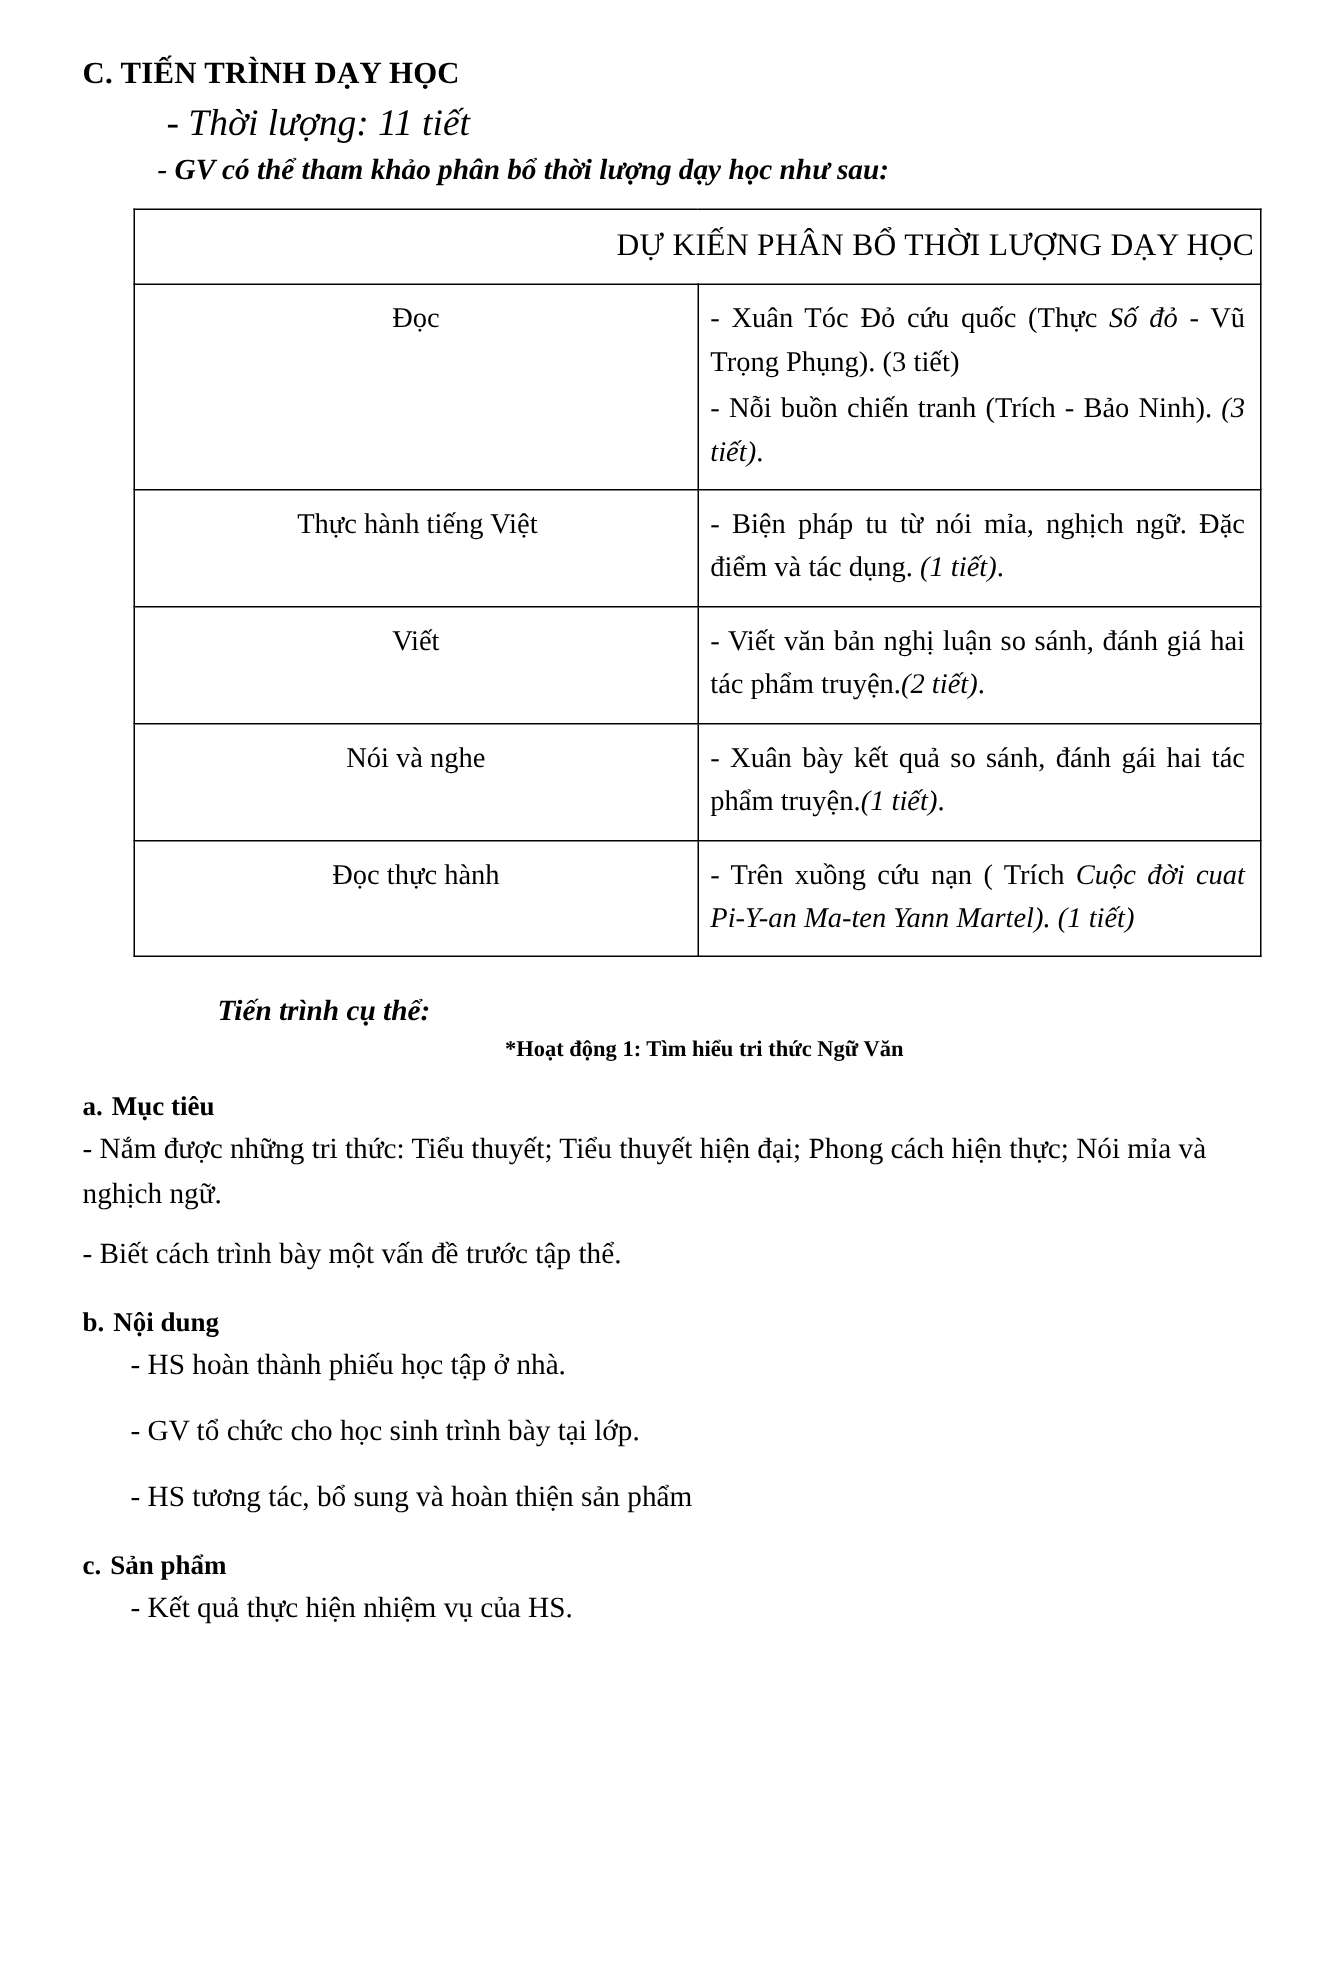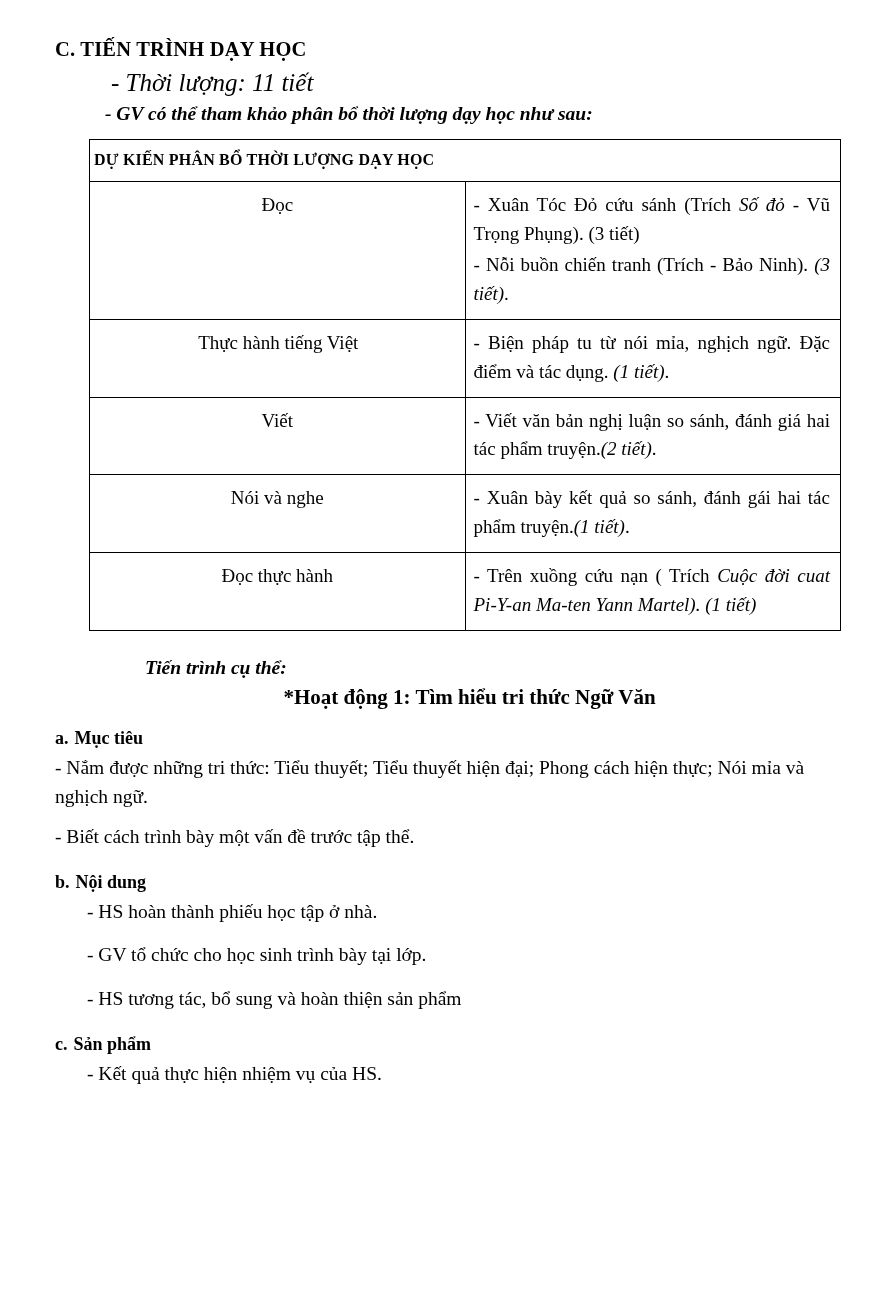--- a/index.html
+++ b/index.html
@@ -46,23 +46,23 @@
     margin-left: 34px;
     table-layout: fixed;
   }
   table.plan td, table.plan th {
     border: 1px solid #000000;
     vertical-align: top;
     font-size: 19px;
     line-height: 1.52;
   }
   table.plan th.title {
-    text-align: left;
-    font-weight: bold;
-    font-size: 16px;
+    text-align: right;
+    font-weight: normal;
+    font-size: 21px;
     padding: 8px 4px 9px 4px;
     letter-spacing: 0.2px;
   }
   td.col-left {
     width: 270px;
     text-align: center;
     padding: 9px 6px 10px 6px;
   }
   td.col-left.left-align {
     text-align: center;
@@ -83,21 +83,21 @@
   .center-bold-italic {
     font-weight: bold;
     font-style: italic;
     font-size: 19.5px;
     margin: 26px 0 6px 0;
     padding-left: 90px;
   }
   .center-head {
     text-align: center;
     font-weight: bold;
-    font-size: 21px;
+    font-size: 15px;
     margin: 4px 0 18px 0;
     padding-left: 40px;
   }
   .lbl {
     font-weight: bold;
     font-size: 18px;
     margin: 0 0 4px 0;
   }
   .lbl .ltr { margin-right: 6px; }
   p.body-line {
@@ -130,21 +130,21 @@
   <table class="plan">
     <thead>
       <tr>
         <th class="title" colspan="2">DỰ KIẾN PHÂN BỔ THỜI LƯỢNG DẠY HỌC</th>
       </tr>
     </thead>
     <tbody>
       <tr>
         <td class="col-left">Đọc</td>
         <td class="col-right">
-          <p class="ln"><span>- Xuân Tóc Đỏ cứu sánh (Trích </span><em class="it">Số đỏ</em><span> - Vũ Trọng Phụng). (3 tiết)</span></p>
+          <p class="ln"><span>- Xuân Tóc Đỏ cứu quốc (Thực </span><em class="it">Số đỏ</em><span> - Vũ Trọng Phụng). (3 tiết)</span></p>
           <p class="ln"><span>- Nỗi buồn chiến tranh (Trích - Bảo Ninh). </span><em class="it">(3 tiết)</em><span>.</span></p>
         </td>
       </tr>
       <tr>
         <td class="col-left left-align">Thực hành tiếng Việt</td>
         <td class="col-right">
           <p class="ln"><span>- Biện pháp tu từ nói mỉa, nghịch ngữ. Đặc điểm và tác dụng. </span><em class="it">(1 tiết)</em><span>.</span></p>
         </td>
       </tr>
       <tr>

